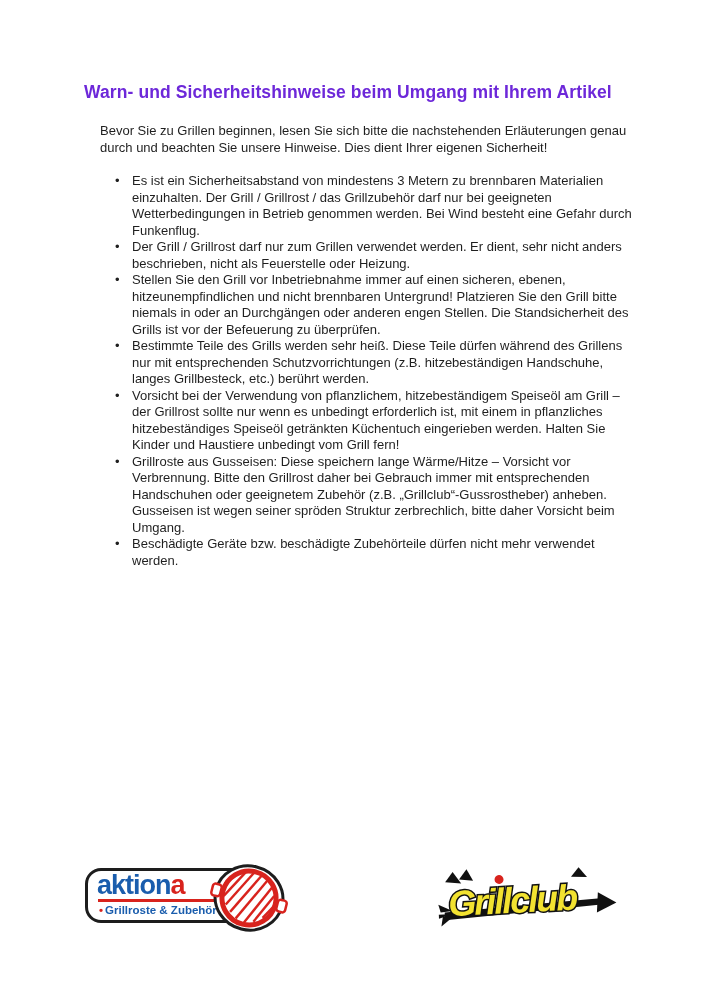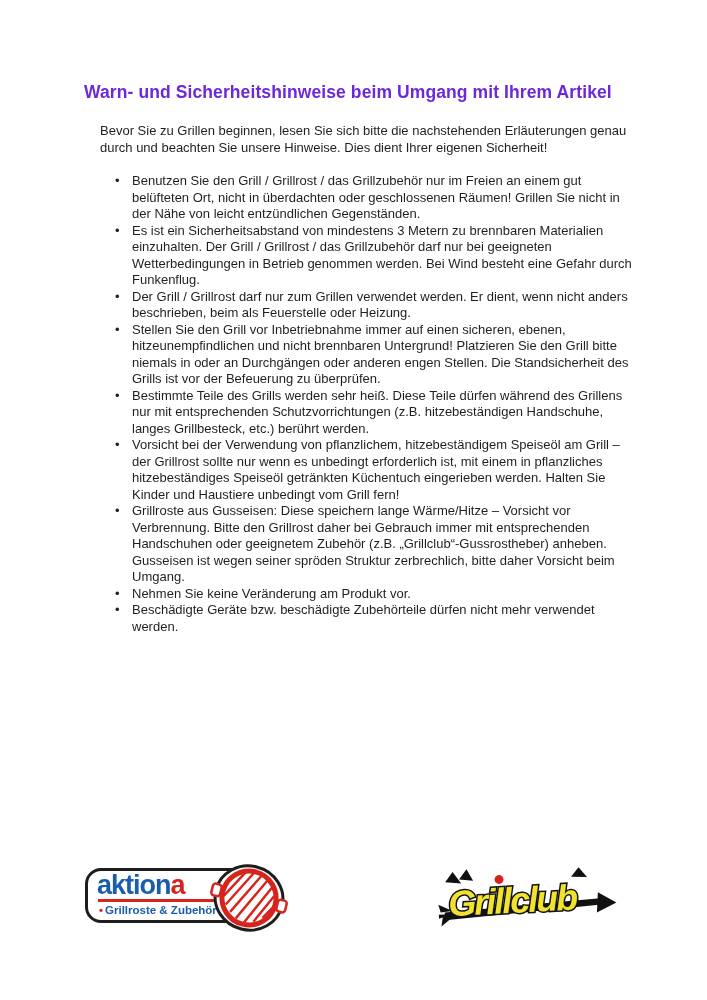--- a/index.html
+++ b/index.html
@@ -105,28 +105,26 @@
 
 <div class="page">
 
   <div class="content">
 
     <h1 class="doc-title">Warn- und Sicherheitshinweise beim Umgang mit Ihrem Artikel</h1>
 
     <p class="intro">Bevor Sie zu Grillen beginnen, lesen Sie sich bitte die nachstehenden Erläuterungen genau durch und beachten Sie unsere Hinweise. Dies dient Ihrer eigenen Sicherheit!</p>
 
     <ul class="bullets">
-      <li>Benutzen Sie den Grill / Grillrost / das Grillzubehör nur im Freien an einem gut belüfteten Ort, nicht in überdachten oder geschlossenen Räumen! Grillen Sie nicht in der Nähe von leicht entzündlichen Gegenständen.</li>
       <li>Es ist ein Sicherheitsabstand von mindestens 3 Metern zu brennbaren Materialien einzuhalten. Der Grill / Grillrost / das Grillzubehör darf nur bei geeigneten Wetterbedingungen in Betrieb genommen werden. Bei Wind besteht eine Gefahr durch Funkenflug.</li>
-      <li>Der Grill / Grillrost darf nur zum Grillen verwendet werden. Er dient, wenn nicht anders beschrieben, beim als Feuerstelle oder Heizung.</li>
+      <li>Der Grill / Grillrost darf nur zum Grillen verwendet werden. Er dient, sehr nicht anders beschrieben, nicht als Feuerstelle oder Heizung.</li>
       <li>Stellen Sie den Grill vor Inbetriebnahme immer auf einen sicheren, ebenen, hitzeunempfindlichen und nicht brennbaren Untergrund! Platzieren Sie den Grill bitte niemals in oder an Durchgängen oder anderen engen Stellen. Die Standsicherheit des Grills ist vor der Befeuerung zu überprüfen.</li>
       <li>Bestimmte Teile des Grills werden sehr heiß. Diese Teile dürfen während des Grillens nur mit entsprechenden Schutzvorrichtungen (z.B. hitzebeständigen Handschuhe, langes Grillbesteck, etc.) berührt werden.</li>
       <li>Vorsicht bei der Verwendung von pflanzlichem, hitzebeständigem Speiseöl am Grill – der Grillrost sollte nur wenn es unbedingt erforderlich ist, mit einem in pflanzliches hitzebeständiges Speiseöl getränkten Küchentuch eingerieben werden. Halten Sie Kinder und Haustiere unbedingt vom Grill fern!</li>
       <li>Grillroste aus Gusseisen: Diese speichern lange Wärme/Hitze – Vorsicht vor Verbrennung. Bitte den Grillrost daher bei Gebrauch immer mit entsprechenden Handschuhen oder geeignetem Zubehör (z.B. „Grillclub“-Gussrostheber) anheben. Gusseisen ist wegen seiner spröden Struktur zerbrechlich, bitte daher Vorsicht beim Umgang.</li>
-      <li>Nehmen Sie keine Veränderung am Produkt vor.</li>
       <li>Beschädigte Geräte bzw. beschädigte Zubehörteile dürfen nicht mehr verwendet werden.</li>
     </ul>
   </div>
 
   <div class="footer">
 
     <div class="aktiona">
       <div class="akt-box">
         <div class="akt-word">
           <span>aktion</span><span class="akt-accent">a</span>

